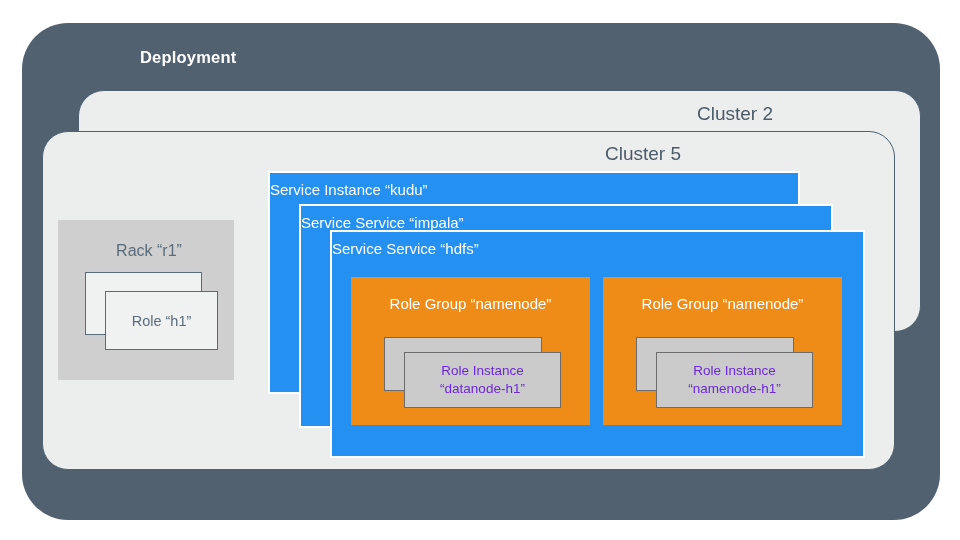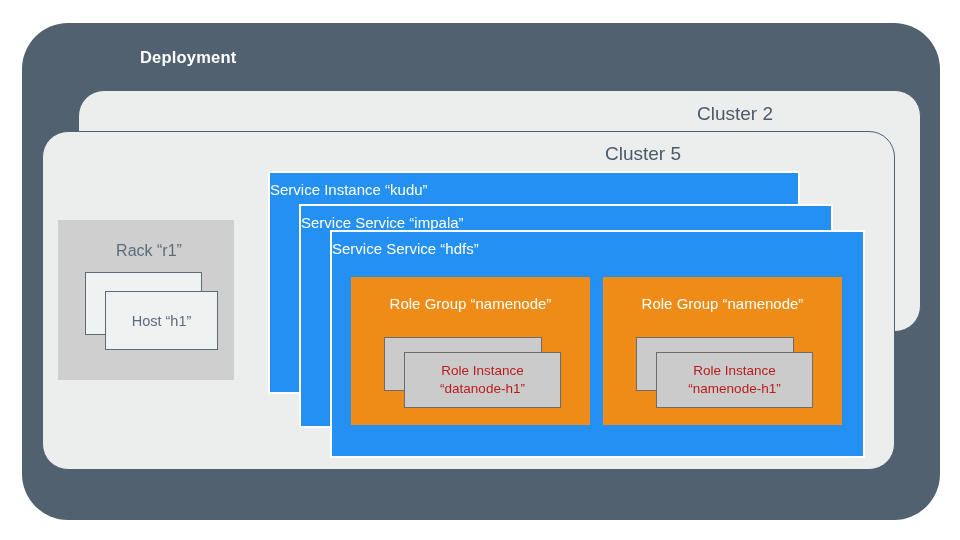--- a/index.html
+++ b/index.html
@@ -182,21 +182,21 @@
     left: 0;
     top: 0;
     width: 100%;
     height: 100%;
     display: flex;
     flex-direction: column;
     align-items: center;
     justify-content: center;
     font-size: 13.5px;
     line-height: 1.35;
-    color: #b91c1c;
+    color: #6d28d9;
     text-align: center;
     white-space: nowrap;
   }
 </style>
 </head>
 <body>
 
 <div id="canvas">
 
   <div class="deployment"></div>
@@ -210,21 +210,21 @@
   <div class="cluster-label cluster1-label">Cluster 5</div>
 
   <div class="rack">
     <div class="rack-label">Rack “r1”</div>
   </div>
 
   <div class="host-card host-back">
     <div class="host-label"></div>
   </div>
   <div class="host-card host-front">
-    <div class="host-label">Host “h1”</div>
+    <div class="host-label">Role “h1”</div>
   </div>
 
   <div class="service svc-kudu">
     <div class="service-label">Service Instance “kudu”</div>
   </div>
 
   <div class="service svc-impala">
     <div class="service-label">Service Service “impala”</div>
   </div>
 

